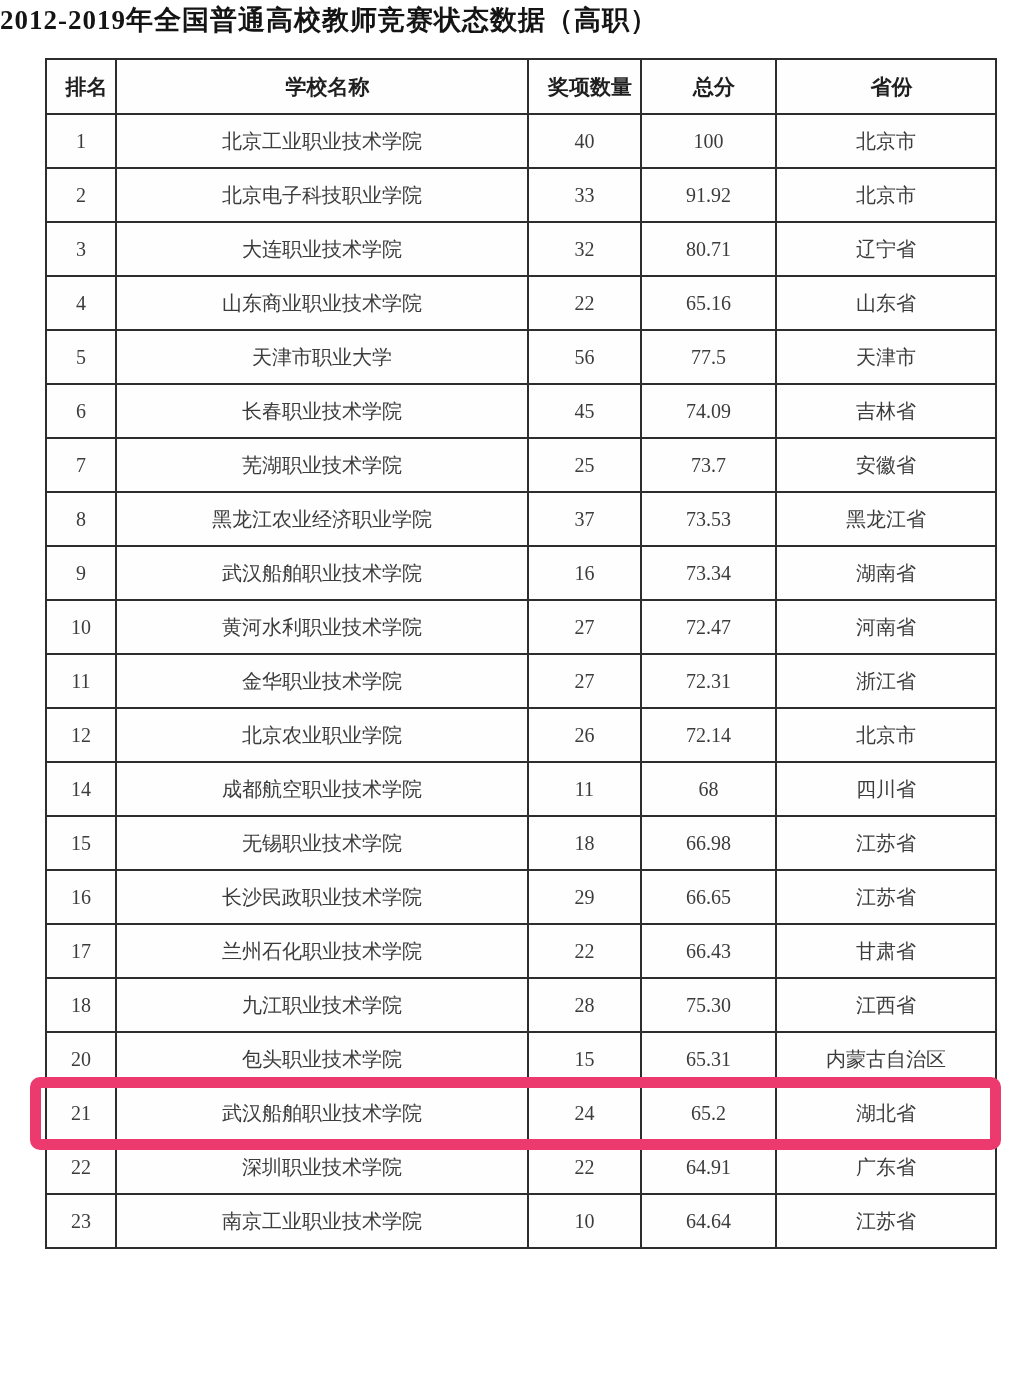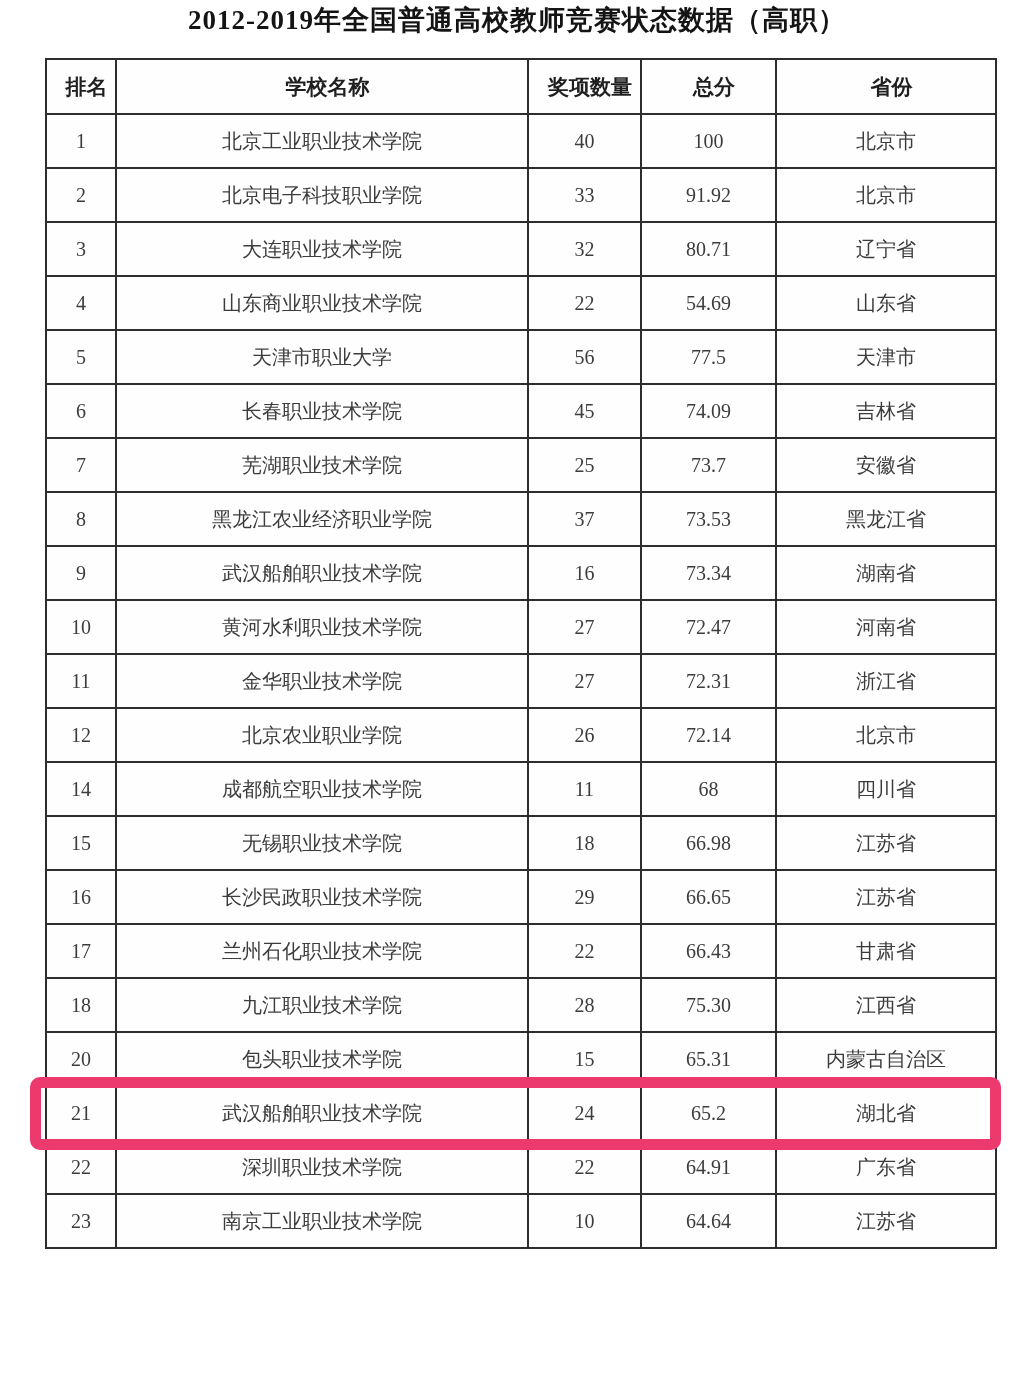--- a/index.html
+++ b/index.html
@@ -11,21 +11,20 @@
   .page {
     position: relative;
     width: 1034px; height: 1398px;
     background: #ffffff;
     overflow: hidden;
   }
   .title {
     position: absolute;
     top: 2px; left: 0;
     width: 100%;
-    text-align: center;
     font-size: 27px;
     font-weight: bold;
     color: #141414;
     letter-spacing: 1px;
   }
   table.data-table {
     position: absolute;
     top: 58px; left: 45px;
     width: 950px;
     border-collapse: collapse;
@@ -102,21 +101,21 @@
           <td>3</td>
           <td>大连职业技术学院</td>
           <td>32</td>
           <td>80.71</td>
           <td>辽宁省</td>
         </tr>
         <tr>
           <td>4</td>
           <td>山东商业职业技术学院</td>
           <td>22</td>
-          <td>54.69</td>
+          <td>65.16</td>
           <td>山东省</td>
         </tr>
         <tr>
           <td>5</td>
           <td>天津市职业大学</td>
           <td>56</td>
           <td>77.5</td>
           <td>天津市</td>
         </tr>
         <tr>

